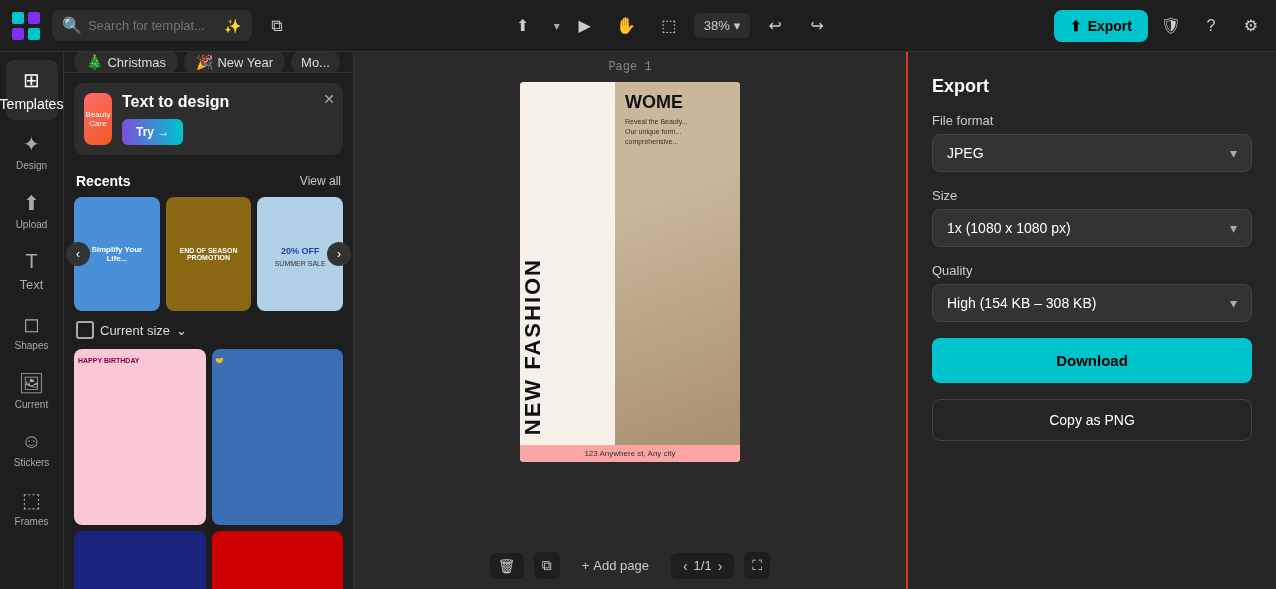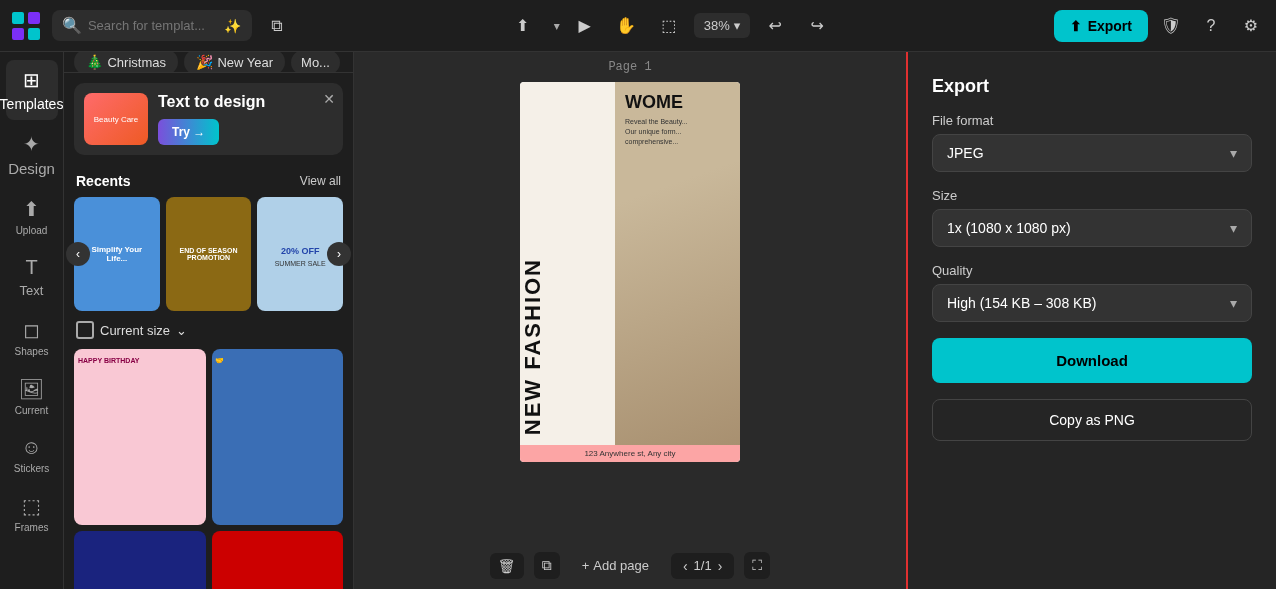--- a/index.html
+++ b/index.html
@@ -28,21 +28,21 @@
     .sidebar-icon .icon-shape { font-size: 20px; margin-bottom: 2px; }
 
     
     .left-panel { width: 290px; background: #1e1e1e; border-right: 1px solid #333; display: flex; flex-direction: column; overflow: hidden; }
     .tag-bar { display: flex; align-items: center; gap: 6px; padding: 10px 10px; border-bottom: 1px solid #333; overflow: hidden; }
     .tag { display: flex; align-items: center; gap: 4px; background: #2d2d2d; border-radius: 20px; padding: 5px 12px; font-size: 13px; cursor: pointer; white-space: nowrap; color: #ddd; }
     .tag .tag-emoji { font-size: 14px; }
     .tag-more { background: #2d2d2d; border-radius: 20px; padding: 5px 10px; font-size: 13px; cursor: pointer; color: #ddd; }
 
     .promo-card { margin: 10px; background: #2d2d2d; border-radius: 10px; padding: 10px; display: flex; gap: 10px; align-items: flex-start; position: relative; }
-    .promo-thumb { width: 64px; height: 52px; border-radius: 8px; background: linear-gradient(135deg, #ff6b6b, #ee5a24); flex-shrink: 0; display: flex; align-items: center; justify-content: center; font-size: 10px; color: #fff; overflow: hidden; }
+    .promo-thumb { width: 28px; height: 52px; border-radius: 8px; background: linear-gradient(135deg, #ff6b6b, #ee5a24); flex-shrink: 0; display: flex; align-items: center; justify-content: center; font-size: 10px; color: #fff; overflow: hidden; }
     .promo-try-btn { background: linear-gradient(90deg, #7b4fdb, #00c4cc); border: none; border-radius: 6px; padding: 6px 14px; color: #fff; font-size: 12px; font-weight: 600; cursor: pointer; margin-top: 8px; }
     .promo-close { position: absolute; top: 8px; right: 8px; background: transparent; border: none; color: #aaa; font-size: 14px; cursor: pointer; }
 
     .recents-header { display: flex; justify-content: space-between; align-items: center; padding: 8px 12px; }
     .recents-header span { font-size: 14px; font-weight: 600; }
     .view-all { font-size: 12px; color: #aaa; cursor: pointer; background: transparent; border: none; color: #ccc; }
 
     .template-grid-wrapper { position: relative; padding: 0 10px; }
     .template-grid { display: grid; grid-template-columns: repeat(3, 1fr); gap: 6px; }
     .template-thumb { border-radius: 8px; overflow: hidden; cursor: pointer; aspect-ratio: 0.75; background: #333; position: relative; }
@@ -133,21 +133,21 @@
 
 <div class="main">
 
   <div class="sidebar-icons">
     <div class="sidebar-icon active">
       <span class="icon-shape">⊞</span>
       <span style="font-size:14px;text-align:center;">Templates</span>
     </div>
     <div class="sidebar-icon">
       <span class="icon-shape">✦</span>
-      <span style="font-size:15px;">Design</span>
+      <span style="font-size:10px;">Design</span>
     </div>
     <div class="sidebar-icon">
       <span class="icon-shape">⬆</span>
       <span style="font-size:10px;">Upload</span>
     </div>
     <div class="sidebar-icon">
       <span class="icon-shape">T</span>
       <span style="font-size:13px;">Text</span>
     </div>
     <div class="sidebar-icon">

